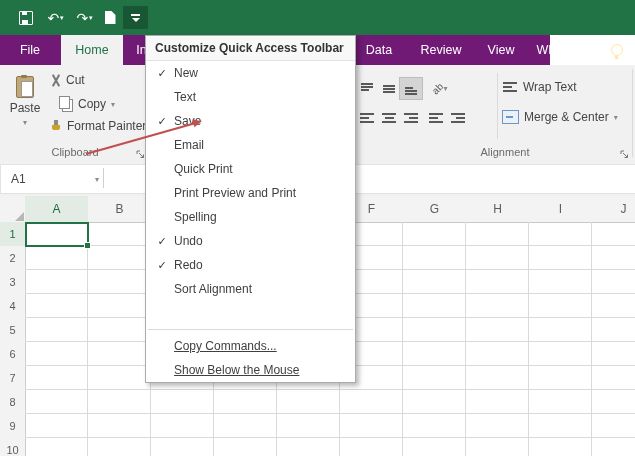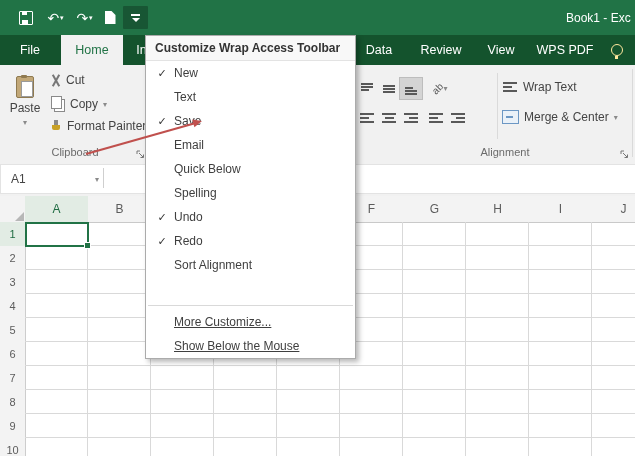--- a/index.html
+++ b/index.html
@@ -15,21 +15,21 @@
   .floppy::after{content:"";position:absolute;left:2px;bottom:-.5px;width:6px;height:4px;background:#fff}
   .arrowglyph{font-size:14px;line-height:1;color:#fff}
   .tinycaret{font-size:7px;color:#fff;margin-left:1px}
   .newdoc{width:11px;height:13px;background:#fff;clip-path:polygon(0 0,7px 0,11px 4px,11px 13px,0 13px)}
   .qat-dd{display:flex;flex-direction:column;align-items:center;gap:2px}
   .qat-dd .bar{width:9px;height:2px;background:#fff}
   .qat-dd .tri{width:0;height:0;border-left:4px solid transparent;border-right:4px solid transparent;border-top:4px solid #fff}
   .wintitle{position:absolute;top:0;height:35px;display:flex;align-items:center;color:#fff;font-size:12px;white-space:nowrap}
 
   
-  .tabs{position:absolute;left:0;top:35px;width:635px;height:30px;background:#14532d}
+  .tabs{position:absolute;left:0;top:35px;width:550px;height:30px;background:#701a75}
   .tab{position:absolute;top:0;height:30px;display:flex;align-items:center;justify-content:center;color:#fff;font-size:12.5px}
   .tab.sel{background:#f1f1f1;color:#217346}
   .bulb{width:10px;height:10px;border:1.5px solid #ffe89e;border-radius:50%;position:relative}
   .bulb::after{content:"";position:absolute;left:2.5px;bottom:-4px;width:3px;height:3px;background:#ffe89e}
 
   
   .ribbon{position:absolute;left:0;top:65px;width:635px;height:95px;background:#f1f1f1;border-bottom:1px solid #d2d0ce}
   .grplabel{position:absolute;font-size:11px;color:#6b6b6b;text-align:center}
   .rbtn{position:absolute;display:flex;align-items:center;gap:5px;color:#444;white-space:nowrap;font-size:12px}
   .vsep{position:absolute;width:1px;background:#dadada}
@@ -111,21 +111,20 @@
     </div>
     <div class="qatbtn" style="left:100px;width:20px">
       <span class="newdoc"></span>
     </div>
     <div class="qatbtn pressed" style="left:123px;width:25px">
       <span class="qat-dd">
         <span class="bar"></span>
           <span class="tri"></span>
       </span>
     </div>
-    <div class="wintitle" style="left:566px">Book1 - Exc</div>
   </div>
 
   <div class="tabs">
     <div class="tab" style="left:8px;width:44px">File</div>
     <div class="tab sel" style="left:61px;width:62px">Home</div>
     <div class="tab" style="left:126px;width:52px">Insert</div>
     <div class="tab" style="left:356px;width:46px">Data</div>
     <div class="tab" style="left:413px;width:56px">Review</div>
     <div class="tab" style="left:531px;width:68px">WPS PDF</div>
     <div class="tab" style="left:479px;width:44px">View</div>
@@ -138,21 +137,21 @@
 
     <div class="paste">
       <span class="paste-ico"></span>
       <span>Paste</span>
       <span class="dcaret">▾</span>
     </div>
     <div class="rbtn" style="left:50px;top:8px">
       <span class="cut-ico"></span>
       <span>Cut</span>
     </div>
-    <div class="rbtn" style="left:50px;top:31px">
+    <div class="rbtn" style="left:58px;top:31px">
       <span class="copy-ico"></span>
       <span>Copy</span>
       <span class="dcaret">▾</span>
     </div>
     <div class="rbtn" style="left:50px;top:54px">
       <span class="fp-ico"></span>
       <span>Format Painter</span>
     </div>
     <div class="grplabel" style="left:0;top:81px;width:150px">Clipboard</div>
     <div style="position:absolute;left:136px;top:83px">
@@ -237,40 +236,44 @@
     <div class="rh" style="top:146px">6</div>
     <div class="rh" style="top:170px">7</div>
     <div class="rh" style="top:194px">8</div>
     <div class="rh" style="top:218px">9</div>
     <div class="rh" style="top:242px">10</div>
     <div class="gbody"></div>
     <div class="selcell"></div>
   </div>
 
   <div class="menu">
-    <div class="mhead">Customize Wrap Access Toolbar</div>
+    <div class="mhead">Customize Quick Access Toolbar</div>
     <div class="mitem">
       <span class="mcheck">✓</span>
       <span>New</span>
     </div>
     <div class="mitem">
       <span class="mcheck"></span>
       <span>Text</span>
     </div>
     <div class="mitem">
       <span class="mcheck">✓</span>
       <span>Save</span>
     </div>
     <div class="mitem">
       <span class="mcheck"></span>
       <span>Email</span>
     </div>
     <div class="mitem">
       <span class="mcheck"></span>
-      <span>Quick Below</span>
+      <span>Quick Print</span>
+    </div>
+    <div class="mitem">
+      <span class="mcheck"></span>
+      <span>Print Preview and Print</span>
     </div>
     <div class="mitem">
       <span class="mcheck"></span>
       <span>Spelling</span>
     </div>
     <div class="mitem">
       <span class="mcheck">✓</span>
       <span>Undo</span>
     </div>
     <div class="mitem">
@@ -280,21 +283,21 @@
     <div class="mitem">
       <span class="mcheck"></span>
       <span>Sort Alignment</span>
     </div>
     <div class="mitem">
       <span class="mcheck"></span>
     </div>
     <div class="msep"></div>
     <div class="mitem">
       <span class="mcheck"></span>
-      <span class="uline">More Customize...</span>
+      <span class="uline">Copy Commands...</span>
     </div>
     <div class="mitem">
       <span class="mcheck"></span>
       <span class="uline">Show Below the Mouse</span>
     </div>
   </div>
 
   <svg class="overlay-arrow">
     <line x1="86" y1="154" x2="194" y2="123.5" stroke-width="2.2" stroke="#c0504d"></line>
     <polygon points="202,121 194.4,127.3 192.2,119.6" fill="#c0504d"></polygon>

